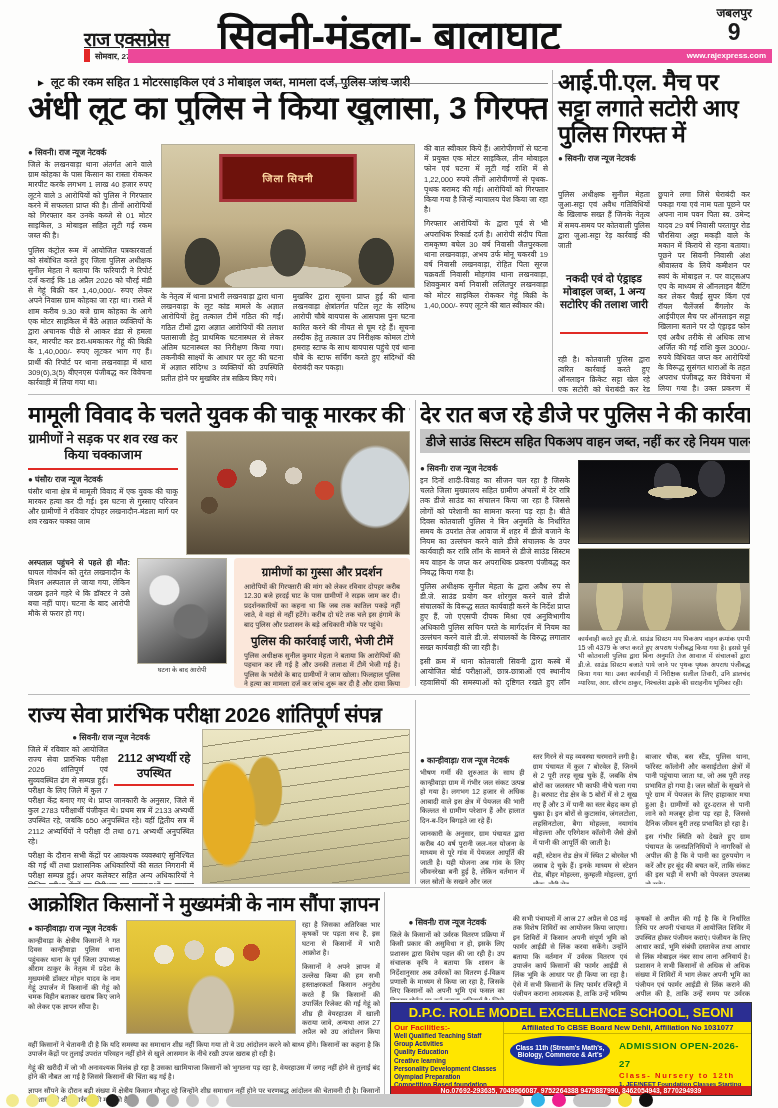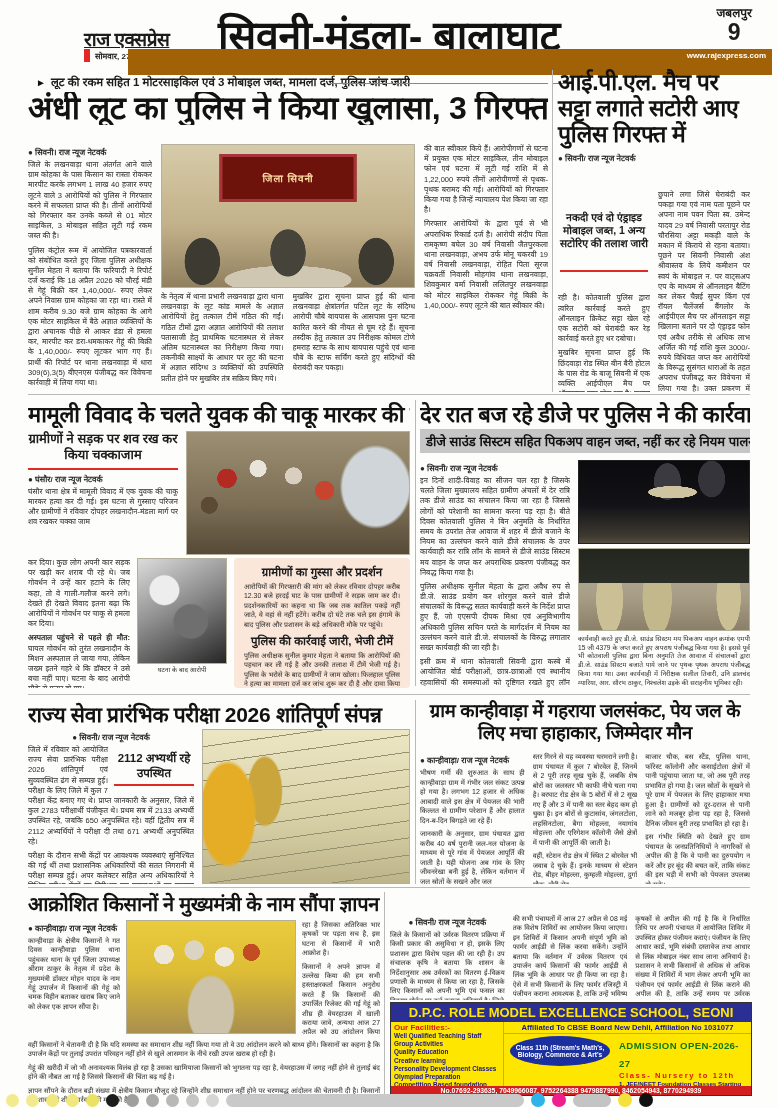--- a/index.html
+++ b/index.html
@@ -8,21 +8,21 @@
   .abs{position:absolute;}
   .nowrap{white-space:nowrap;overflow:hidden;}
   
   .mast-left{left:84px;top:26px;font-size:19px;font-weight:800;letter-spacing:-.5px;text-decoration:underline;}
   .mast-center{left:50%;top:6px;transform:translateX(-50%);font-size:41px;font-weight:800;letter-spacing:-1px;}
   .mast-right{right:26px;top:7px;text-align:center;line-height:1;}
   .mast-city{font-size:12px;font-weight:800;}
   .mast-page{font-size:23px;font-weight:800;margin-top:2px;}
   .date-chip{left:84px;top:49px;width:6px;height:13px;background:#e32726;}
   .date-txt{left:95px;top:50px;font-size:8px;font-weight:800;}
-  .red-bar{left:128px;top:49px;width:644px;height:26px;background:#a16207;}
+  .red-bar{left:128px;top:49px;width:644px;height:14px;background:#ec4899;}
   .site{position:absolute;right:6px;top:2px;color:#fff;font-size:8px;font-weight:800;}
   
   .byline{font-size:8px;font-weight:800;color:#2a2a2a;margin:2px 0 3px;}
   .para{font-size:7.5px;line-height:1.36;text-align:justify;margin:0 0 4px;color:#2b2b2b;}
   .hr{border-top:1px solid #b9b9b9;height:0;}
   .vr{border-left:1px solid #b9b9b9;width:0;}
   .headline{font-weight:800;color:#121212;letter-spacing:-.3px;}
   .red-rule{border-bottom:2px solid #e02a25;}
   .col{overflow:hidden;}
   
@@ -215,20 +215,23 @@
         </div>
     </div>
   </div>
 
   <div class="abs vr" style="left:552px;top:70px;height:322px;"></div>
   <div class="abs" id="a-ipl">
     <div class="headline">आई.पी.एल. मैच पर सट्टा लगाते सटोरी आए पुलिस गिरफ्त में</div>
     <div class="byline" style="margin-top:5px;">● सिवनी/ राज न्यूज नेटवर्क</div>
     <div class="ipl-cols">
       <div class="col">
+        <div>
+            <p class="para">पुलिस अधीक्षक सुनील मेहता जुआ-सट्टा एवं अवैध गतिविधियों के खिलाफ सख्त हैं जिनके नेतृत्व में समय-समय पर कोतवाली पुलिस द्वारा जुआ-सट्टा रेड़ कार्रवाई की जाती</p>
+          </div>
         <div class="inset red-rule">नकदी एवं दो एंड्राइड मोबाइल जब्त, 1 अन्य सटोरिए की तलाश जारी</div>
         <div>
             <p class="para">रही है। कोतवाली पुलिस द्वारा त्वरित कार्रवाई करते हुए ऑनलाइन क्रिकेट सट्टा खेल रहे एक सटोरी को घेराबंदी कर रेड़ कार्रवाई करते हुए धर दबोचा।</p>
             <p class="para">मुखबिर सूचना प्राप्त हुई कि छिंदवाड़ा रोड स्थित बीन बैरी होटल के पास रोड के बाजू सिवनी में एक व्यक्ति आईपीएल मैच पर ऑनलाइन सट्टा खेल रहा है। सूचना पर तत्काल टीम गठित कर मुखबिर के बताये स्थान पर जाकर घेराबंदी की गई जो एक व्यक्ति आईपीएल मैच देख रहा था एवं इंटरनेट मीडिया पर कुछ ट्रांजेक्शन कर रहा था जो पुलिस को देखकर मोबाइल</p>
           </div>
       </div>
       <div class="col">
           <p class="para">छुपाने लगा जिसे घेराबंदी कर पकड़ा गया एवं नाम पता पूछने पर अपना नाम पवन पिता स्व. उमेन्द यादव 29 वर्ष निवासी परतापुर रोड चौरसिया अट्टा मकड़ी वाले के मकान में किराये से रहना बताया। पूछने पर सिवनी निवासी अंश श्रीवास्तव के लिये कमीशन पर स्वयं के मोबाइल न. पर वाट्सअप एप के माध्यम से ऑनलाइन बैटिंग कर लेकर चैन्नई सुपर किंग एवं रॉयल चैलेंजर्स बैंगलोर के आईपीएल मैच पर ऑनलाइन सट्टा खिलाना बताने पर दो एंड्राइड फोन एवं अवैध तरीके से अधिक लाभ अर्जित की गई राशि कुल 3000/- रुपये विधिवत जप्त कर आरोपियों के विरूद्ध सुसंगत धाराओं के तहत अपराध पंजीबद्ध कर विवेचना में लिया गया है। उक्त प्रकरण में शामिल अन्य आरोपियों की तलाश जारी है।</p>
         </div>
     </div>
@@ -241,21 +244,20 @@
     <div class="mur-row1">
       <div class="mur-left">
         <div class="mur-sub red-rule">ग्रामीणों ने सड़क पर शव रख कर किया चक्काजाम</div>
         <div class="byline">● घंसौर/ राज न्यूज नेटवर्क</div>
         <p class="para">घंसौर थाना क्षेत्र में मामूली विवाद में एक युवक की चाकू मारकर हत्या कर दी गई। इस घटना से गुस्साए परिजन और ग्रामीणों ने रविवार दोपहर लखनादौन-मंडला मार्ग पर शव रखकर चक्का जाम</p>
       </div>
       <div class="photo photo-crowd" style="flex:1;height:122px;"></div>
     </div>
     <div class="mur-row2">
       <div class="col mur-txt">
-        <p class="para">कर दिया। कुछ लोग अपनी कार सड़क पर खड़ी कर शराब पी रहे थे। जब गोवर्धन ने उन्हें कार हटाने के लिए कहा, तो वे गाली-गलौज करने लगे। देखते ही देखते विवाद इतना बढ़ा कि आरोपियों ने गोवर्धन पर चाकू से हमला कर दिया।</p>
         <p class="para"><b>अस्पताल पहुंचने से पहले ही मौत:</b> <span>घायल गोवर्धन को तुरंत लखनादौन के मिशन अस्पताल ले जाया गया, लेकिन जख्म इतने गहरे थे कि डॉक्टर ने उसे बचा नहीं पाए। घटना के बाद आरोपी मौके से फरार हो गए।</span></p>
       </div>
       <div class="mur-bw">
         <div class="photo photo-bw" style="height:104px;"></div>
         <div class="caption" style="text-align:center;margin-top:2px;">घटना के बाद आरोपी</div>
       </div>
       <div class="pink-box">
         <h4>ग्रामीणों का गुस्सा और प्रदर्शन</h4>
         <p class="para">आरोपियों की गिरफ्तारी की मांग को लेकर रविवार दोपहर करीब 12.30 बजे हरदई घाट के पास ग्रामीणों ने सड़क जाम कर दी। प्रदर्शनकारियों का कहना था कि जब तक कातिल पकड़े नहीं जाते, वे वहां से नहीं हटेंगे। करीब दो घंटे तक चले इस हंगामे के बाद पुलिस और प्रशासन के बड़े अधिकारी मौके पर पहुंचे।</p>
         <h4>पुलिस की कार्रवाई जारी, भेजी टीमें</h4>
@@ -297,21 +299,20 @@
             <p class="para">जिले में रविवार को आयोजित राज्य सेवा प्रारंभिक परीक्षा 2026 शांतिपूर्ण एवं सुव्यवस्थित ढंग से सम्पन्न हुई। परीक्षा के लिए जिले में कुल 7 परीक्षा केंद्र बनाए गए थे। प्राप्त जानकारी के अनुसार, जिले में कुल 2783 परीक्षार्थी पंजीकृत थे। प्रथम सत्र में 2133 अभ्यर्थी उपस्थित रहे, जबकि 650 अनुपस्थित रहे। वहीं द्वितीय सत्र में 2112 अभ्यर्थियों ने परीक्षा दी तथा 671 अभ्यर्थी अनुपस्थित रहे।</p>
             <p class="para">परीक्षा के दौरान सभी केंद्रों पर आवश्यक व्यवस्थाएं सुनिश्चित की गई थीं तथा प्रशासनिक अधिकारियों की सतत निगरानी में परीक्षा सम्पन्न हुई। अपर कलेक्टर सहित अन्य अधिकारियों ने विभिन्न परीक्षा केंद्रों का निरीक्षण कर व्यवस्थाओं का जायजा लिया।</p>
           </div>
       </div>
       <div class="photo photo-exam" style="flex:1;"></div>
     </div>
   </div>
 
   <div class="abs vr" style="left:415px;top:700px;height:184px;"></div>
   <div class="abs" id="a-water">
-    <div class="headline">ग्राम कान्हीवाड़ा में गहराया जलसंकट, पेय जल के लिए मचा हाहाकार, जिम्मेदार मौन</div>
     <div class="water-cols">
       <div class="col">
         <div class="byline">● कान्हीवाड़ा/ राज न्यूज नेटवर्क</div>
         <div>
             <p class="para">भीषण गर्मी की शुरुआत के साथ ही कान्हीवाड़ा ग्राम में गंभीर जल संकट उत्पन्न हो गया है। लगभग 12 हजार से अधिक आबादी वाले इस क्षेत्र में पेयजल की भारी किल्लत से ग्रामीण परेशान हैं और हालात दिन-ब-दिन बिगड़ते जा रहे हैं।</p>
             <p class="para">जानकारी के अनुसार, ग्राम पंचायत द्वारा करीब 40 वर्ष पुरानी जल-नल योजना के माध्यम से पूरे गांव में पेयजल आपूर्ति की जाती है। यही योजना अब गांव के लिए जीवनरेखा बनी हुई है, लेकिन वर्तमान में जल स्रोतों के सूखने और जल</p>
           </div>
       </div>
       <div class="col">
           <p class="para">स्तर गिरने से यह व्यवस्था चरमराने लगी है। ग्राम पंचायत में कुल 7 बोरवेल हैं, जिनमें से 2 पूरी तरह सूख चुके हैं, जबकि शेष बोरों का जलस्तर भी काफी नीचे चला गया है। बरघाट रोड क्षेत्र के 5 बोरों में से 2 सूख गए हैं और 3 में पानी का स्तर बेहद कम हो चुका है। इन बोरों से कुटासांव, जंगलटोला, लहसिनटोला, बैगा मोहल्ला, नयागांव मोहल्ला और एरिगेशन कॉलोनी जैसे क्षेत्रों में पानी की आपूर्ति की जाती है।</p>

